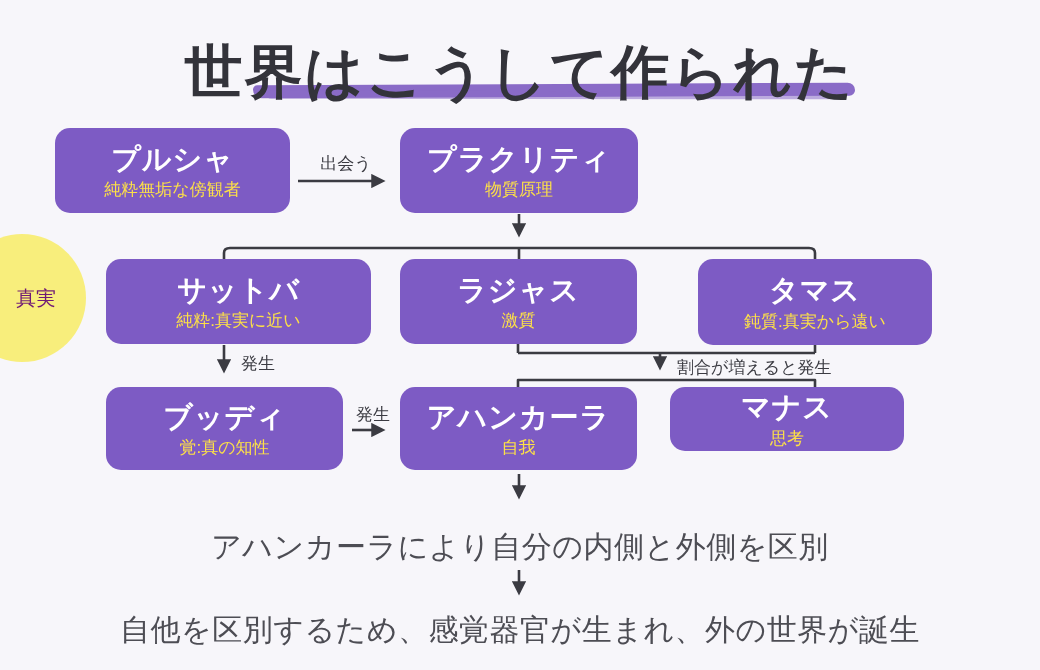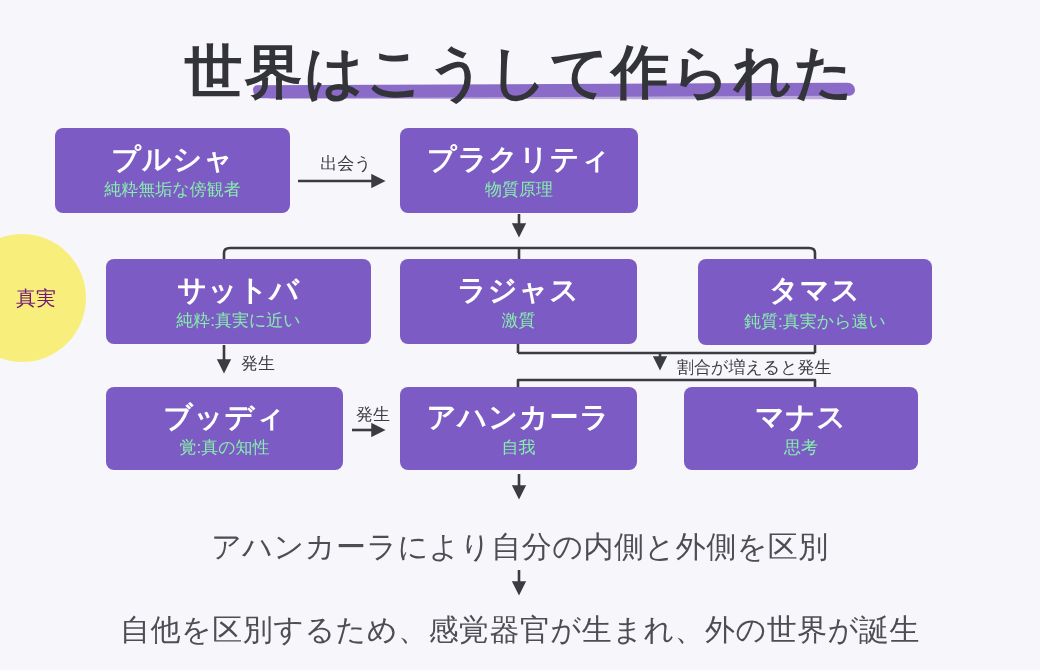--- a/index.html
+++ b/index.html
@@ -56,37 +56,37 @@
   .truth-label{
     font-size:20px;
     font-weight:500;
     color:#701a75;
     padding-right:30px;
   }
   
   .node{
     position:absolute;
     background:#7d5bc4;
-    border-radius:8px;
+    border-radius:15px;
     color:#fff;
     display:flex;flex-direction:column;
     align-items:center;justify-content:center;
     z-index:2;
     line-height:1.25;
   }
   .node-title{
     font-size:29px;
     font-weight:700;
     letter-spacing:1px;
     color:#ffffff;
   }
   .node-sub{
     font-size:17px;
     font-weight:400;
-    color:#86efac;
+    color:#fde047;
     margin-top:2px;
   }
   
   .wires{
     position:absolute;left:0;top:0;width:1040px;height:670px;
     z-index:1;
   }
   
   .edge-label{
     position:absolute;
@@ -161,21 +161,21 @@
   </div>
 
   <div class="node" style="left:106px;top:387px;width:237px;height:83px">
     <div class="node-title">ブッディ</div>
     <div class="node-sub">覚:真の知性</div>
   </div>
   <div class="node" style="left:400px;top:387px;width:237px;height:83px">
     <div class="node-title">アハンカーラ</div>
     <div class="node-sub">自我</div>
   </div>
-  <div class="node" style="left:684px;top:387px;width:234px;height:83px">
+  <div class="node" style="left:670px;top:387px;width:234px;height:64px">
     <div class="node-title">マナス</div>
     <div class="node-sub">思考</div>
   </div>
 
   <div class="edge-label" style="left:300px;top:152px;width:92px;text-align:center">出会う</div>
   <div class="edge-label" style="left:241px;top:352px">発生</div>
   <div class="edge-label" style="left:677px;top:356px">割合が増えると発生</div>
   <div class="edge-label" style="left:350px;top:403px;width:46px;text-align:center">発生</div>
 
   <div class="footer-text" style="top:527px">アハンカーラにより自分の内側と外側を区別</div>

